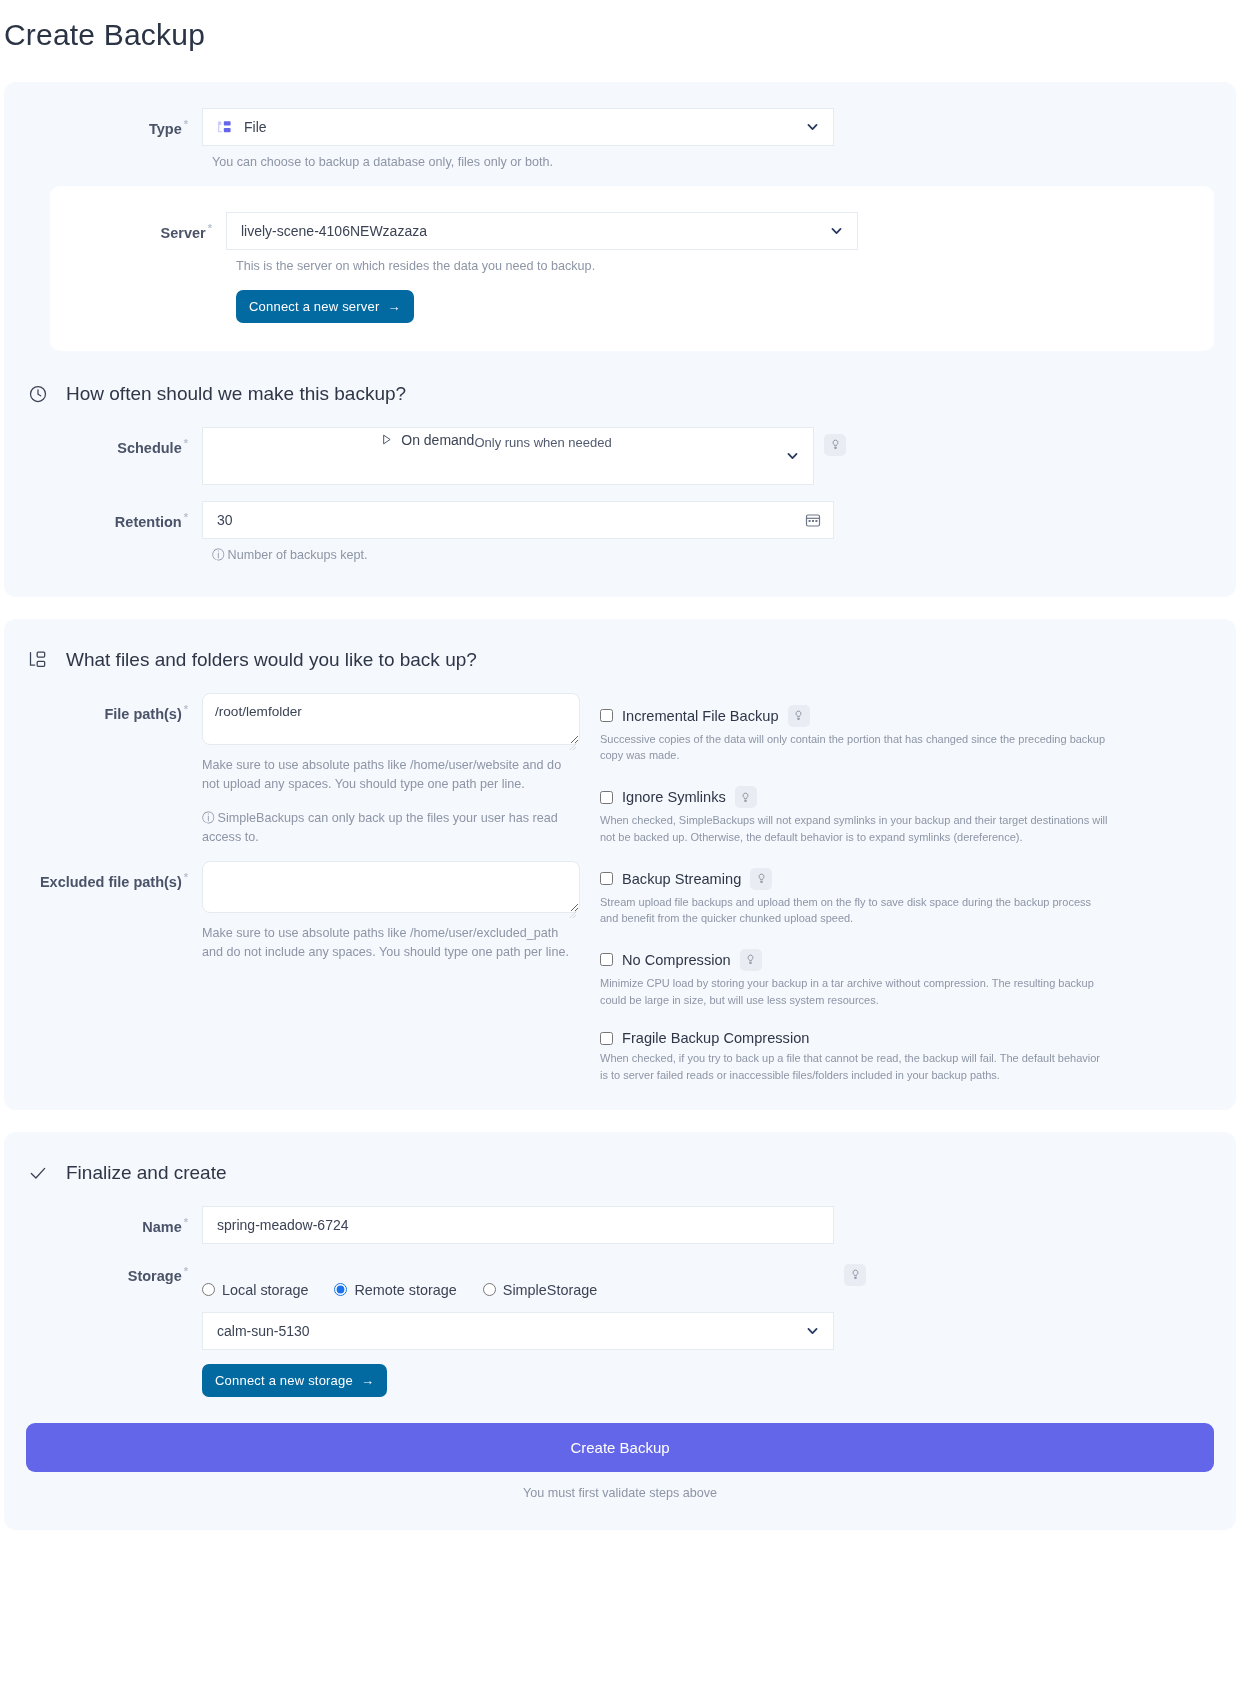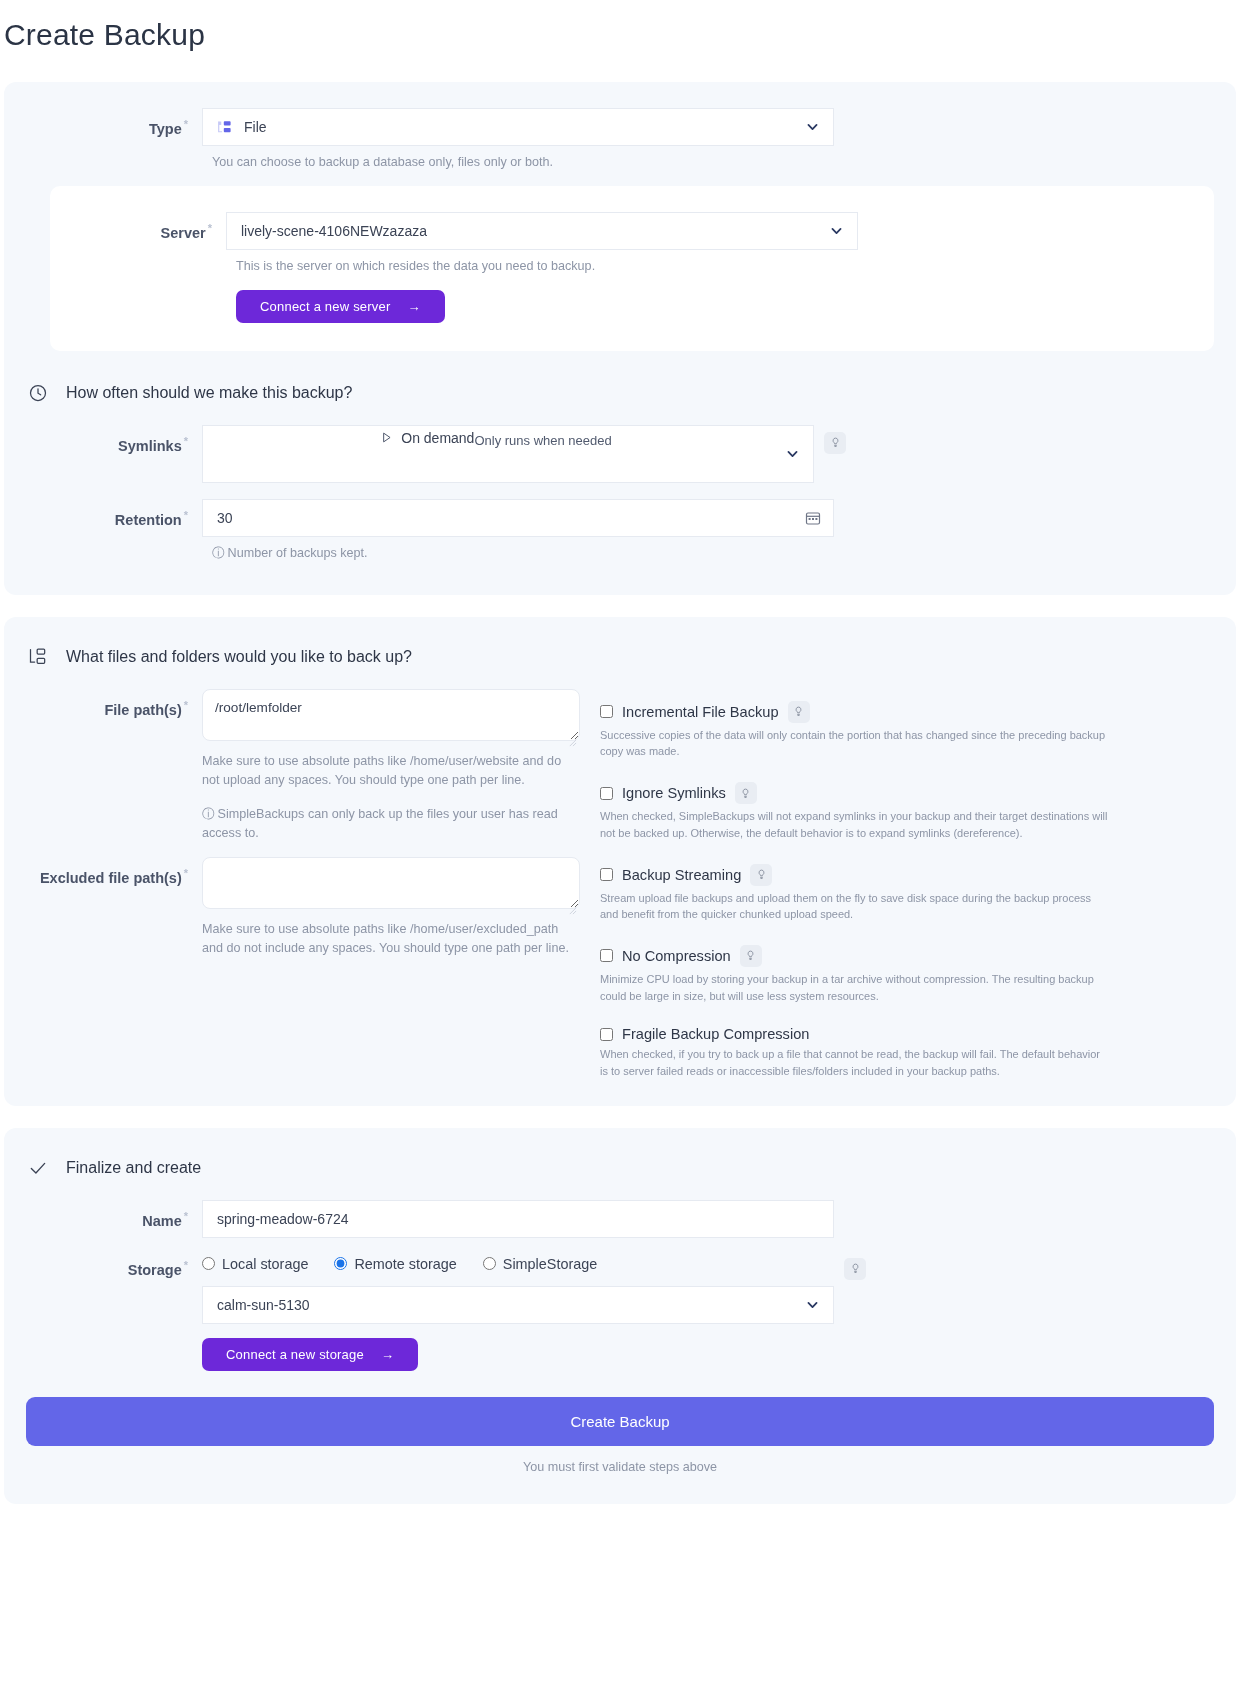--- a/index.html
+++ b/index.html
@@ -101,28 +101,28 @@
     position: relative;
   }
   .ta-wrap { position: relative; }
   .ta-grip {
     position: absolute; right: 3px; bottom: 3px;
     width: 9px; height: 9px; pointer-events: none; opacity: .45;
   }
 
   
   .btn-dark {
-    display: inline-flex; align-items: center; gap: 17px;
-    background: #6d28d9;
+    display: inline-flex; align-items: center; gap: 8px;
+    background: #0369a1;
     color: #fff;
     border: none;
     border-radius: 7px;
     font-size: 13px;
     font-family: "Liberation Sans", sans-serif;
-    padding: 9px 24px;
+    padding: 9px 13px;
     cursor: pointer;
     letter-spacing: .2px;
   }
   .btn-primary {
     display: block;
     width: 100%;
     background: #6366e8;
     color: #fff;
     border: none;
     border-radius: 9px;
@@ -138,21 +138,21 @@
     color: #8d95a6;
     margin-top: 14px;
   }
 
   
   .sec-head {
     display: flex; align-items: center; gap: 18px;
     margin: 4px 0 22px 2px;
   }
   .sec-head .sec-ico { width: 20px; height: 20px; color: #3b4355; flex: 0 0 20px; }
-  .sec-head .sec-txt { font-size: 16px; color: #2e3647; }
+  .sec-head .sec-txt { font-size: 19px; color: #2e3647; }
 
   
   .tip {
     display: inline-flex; align-items: center; justify-content: center;
     width: 22px; height: 22px;
     background: #e9edf3;
     border-radius: 5px;
     flex: 0 0 22px;
     color: #6b7384;
   }
@@ -166,21 +166,21 @@
 
   .chk-row { display: flex; align-items: center; gap: 9px; margin-bottom: 2px; }
   .chk-row input[type=checkbox] { width: 13px; height: 13px; margin: 0; accent-color: #6366e8; }
   .chk-row .chk-label { font-size: 14.6px; color: #2e3647; }
   .chk-desc {
     font-size: 11px; color: #8d95a6; line-height: 1.52;
     margin: 4px 0 22px 0; max-width: 510px;
   }
 
   
-  .radio-grp { display: flex; align-items: center; gap: 26px; }
+  .radio-grp { display: flex; align-items: center; gap: 26px; margin-top: 20px; }
   .radio-item { display: flex; align-items: center; gap: 7px; font-size: 14.4px; color: #3b4355; }
   .radio-item input[type=radio] { width: 13px; height: 13px; margin: 0; accent-color: #1a73e8; }
 
   .type-icon { width: 17px; height: 17px; flex: 0 0 17px; }
   .play-ico { width: 13px; height: 13px; color: #4a5368; }
   .cal-ico { position: absolute; right: 12px; top: 50%; transform: translateY(-50%); width: 16px; height: 16px; opacity:.8;}
 </style>
 </head>
 <body>
 
@@ -245,21 +245,21 @@
         <svg viewBox="0 0 24 24" fill="none">
             <circle cx="12" cy="12" r="9" stroke="currentColor" stroke-width="1.5"></circle>
             <path d="M12 7v5.2l3.2 2" stroke="currentColor" stroke-width="1.5" stroke-linecap="round"></path>
           </svg>
       </span>
       <span class="sec-txt">How often should we make this backup?</span>
     </div>
 
     <div class="row">
       <div class="label-col">
-        <span>Symlinks</span><span class="req">*</span>
+        <span>Schedule</span><span class="req">*</span>
       </div>
       <div class="field-col" style="max-width:612px">
         <div class="select tall">
           <span class="line1">
             <span class="play-ico">
               <svg viewBox="0 0 16 16" fill="none">
                   <path d="M4.5 2.6L12.4 8L4.5 13.4V2.6Z" stroke="currentColor" stroke-width="1.2" stroke-linejoin="round"></path>
                 </svg>
             </span>
             <span>On demand</span>

